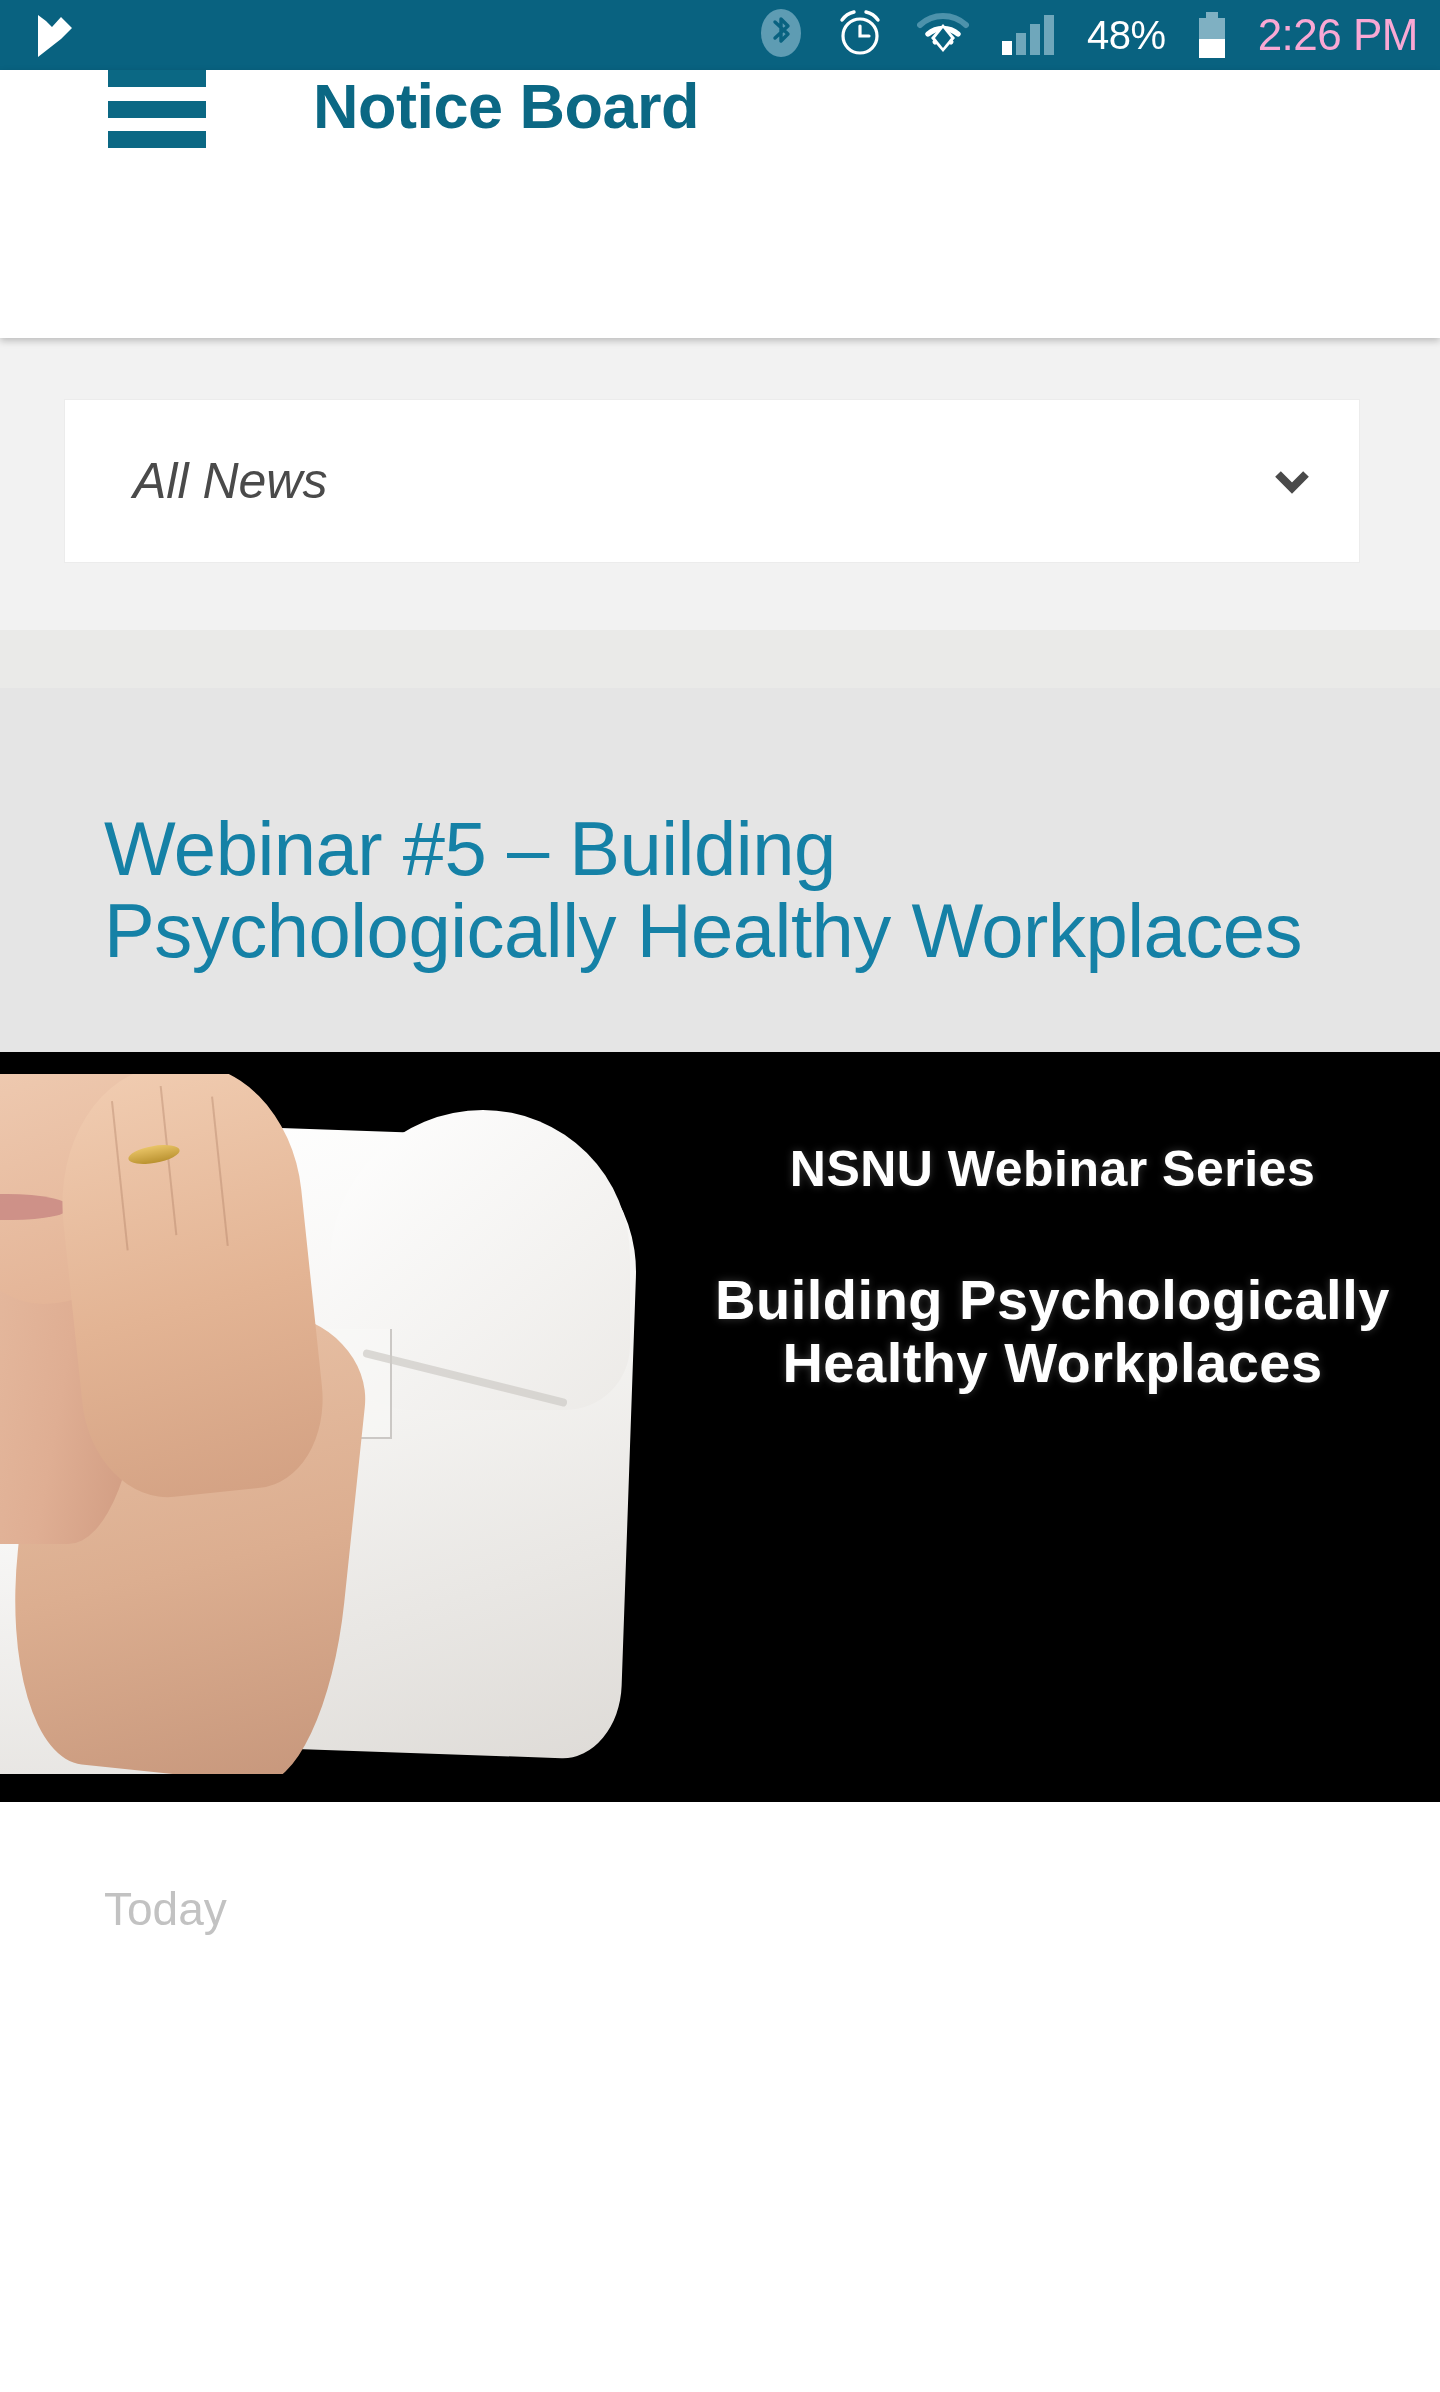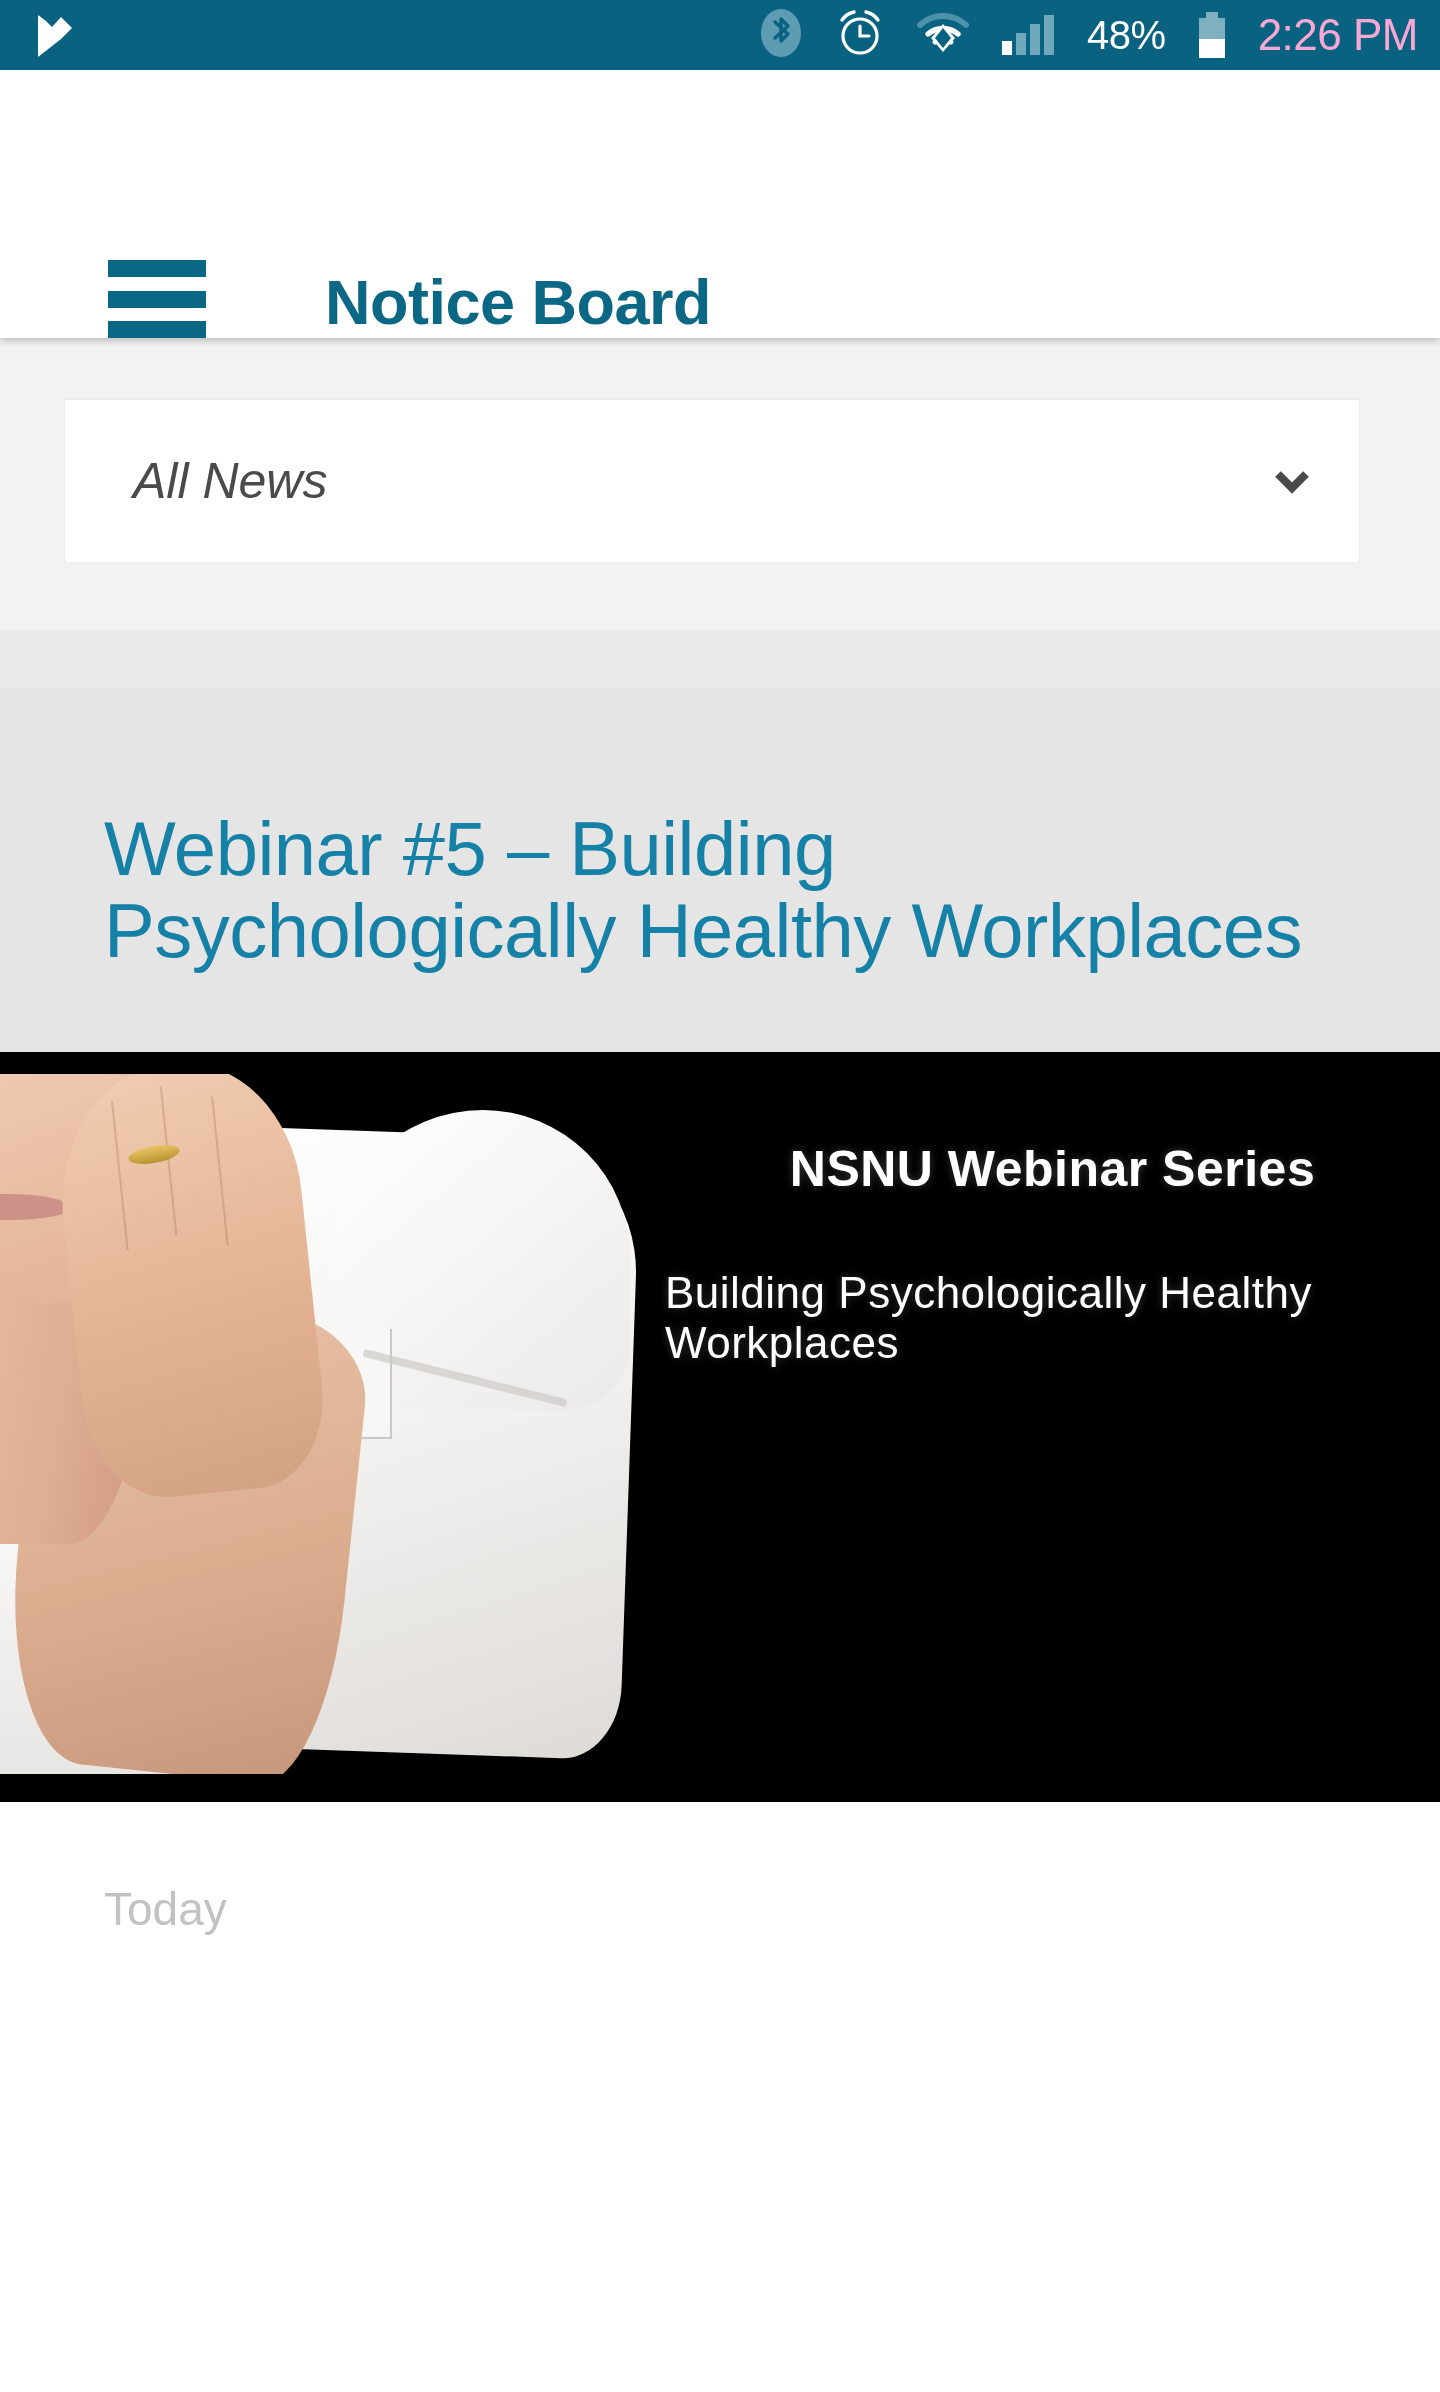--- a/index.html
+++ b/index.html
@@ -57,24 +57,24 @@
   }
   .battery .fill{
     position:absolute; bottom:0; left:0; width:26px; height:19px;
     background:#ffffff;
   }
 
   
   .app-bar{
     height:268px; width:100%;
     background:#ffffff;
-    display:flex; align-items:flex-end;
+    display:flex; align-items:flex-start;
     padding-left:108px;
     box-shadow:0 3px 7px rgba(0,0,0,0.22);
-    position:relative; z-index:5;gap:12px;
+    position:relative; z-index:5;
   }
   .hamburger{
     width:98px; height:78px;
     display:flex; flex-direction:column; justify-content:space-between;
     cursor:pointer;
   }
   .hamburger i{
     display:block; width:98px; height:17px; background:#0b6884;
   }
   .app-title{
@@ -227,22 +227,22 @@
     color:#ffffff;
     display:flex; flex-direction:column; align-items:center;
     padding-top:88px;
   }
   .banner-series{
     font-size:50px; font-weight:bold; letter-spacing:0.5px;
     text-shadow:0 0 8px rgba(255,255,255,0.22);
   }
   .banner-headline{
     margin-top:70px;
-    font-size:44px; font-weight:normal; line-height:1.13;
-    letter-spacing:0.5px;
+    font-size:56px; font-weight:bold; line-height:1.13;
+    text-align:center; letter-spacing:0.5px;
     text-shadow:0 0 8px rgba(255,255,255,0.22);
   }
 
   .article-footer{
     padding:80px 0 0 104px;
     background:#ffffff;
   }
   .today-text{
     color:#c2c2c2; font-size:46px;
   }

